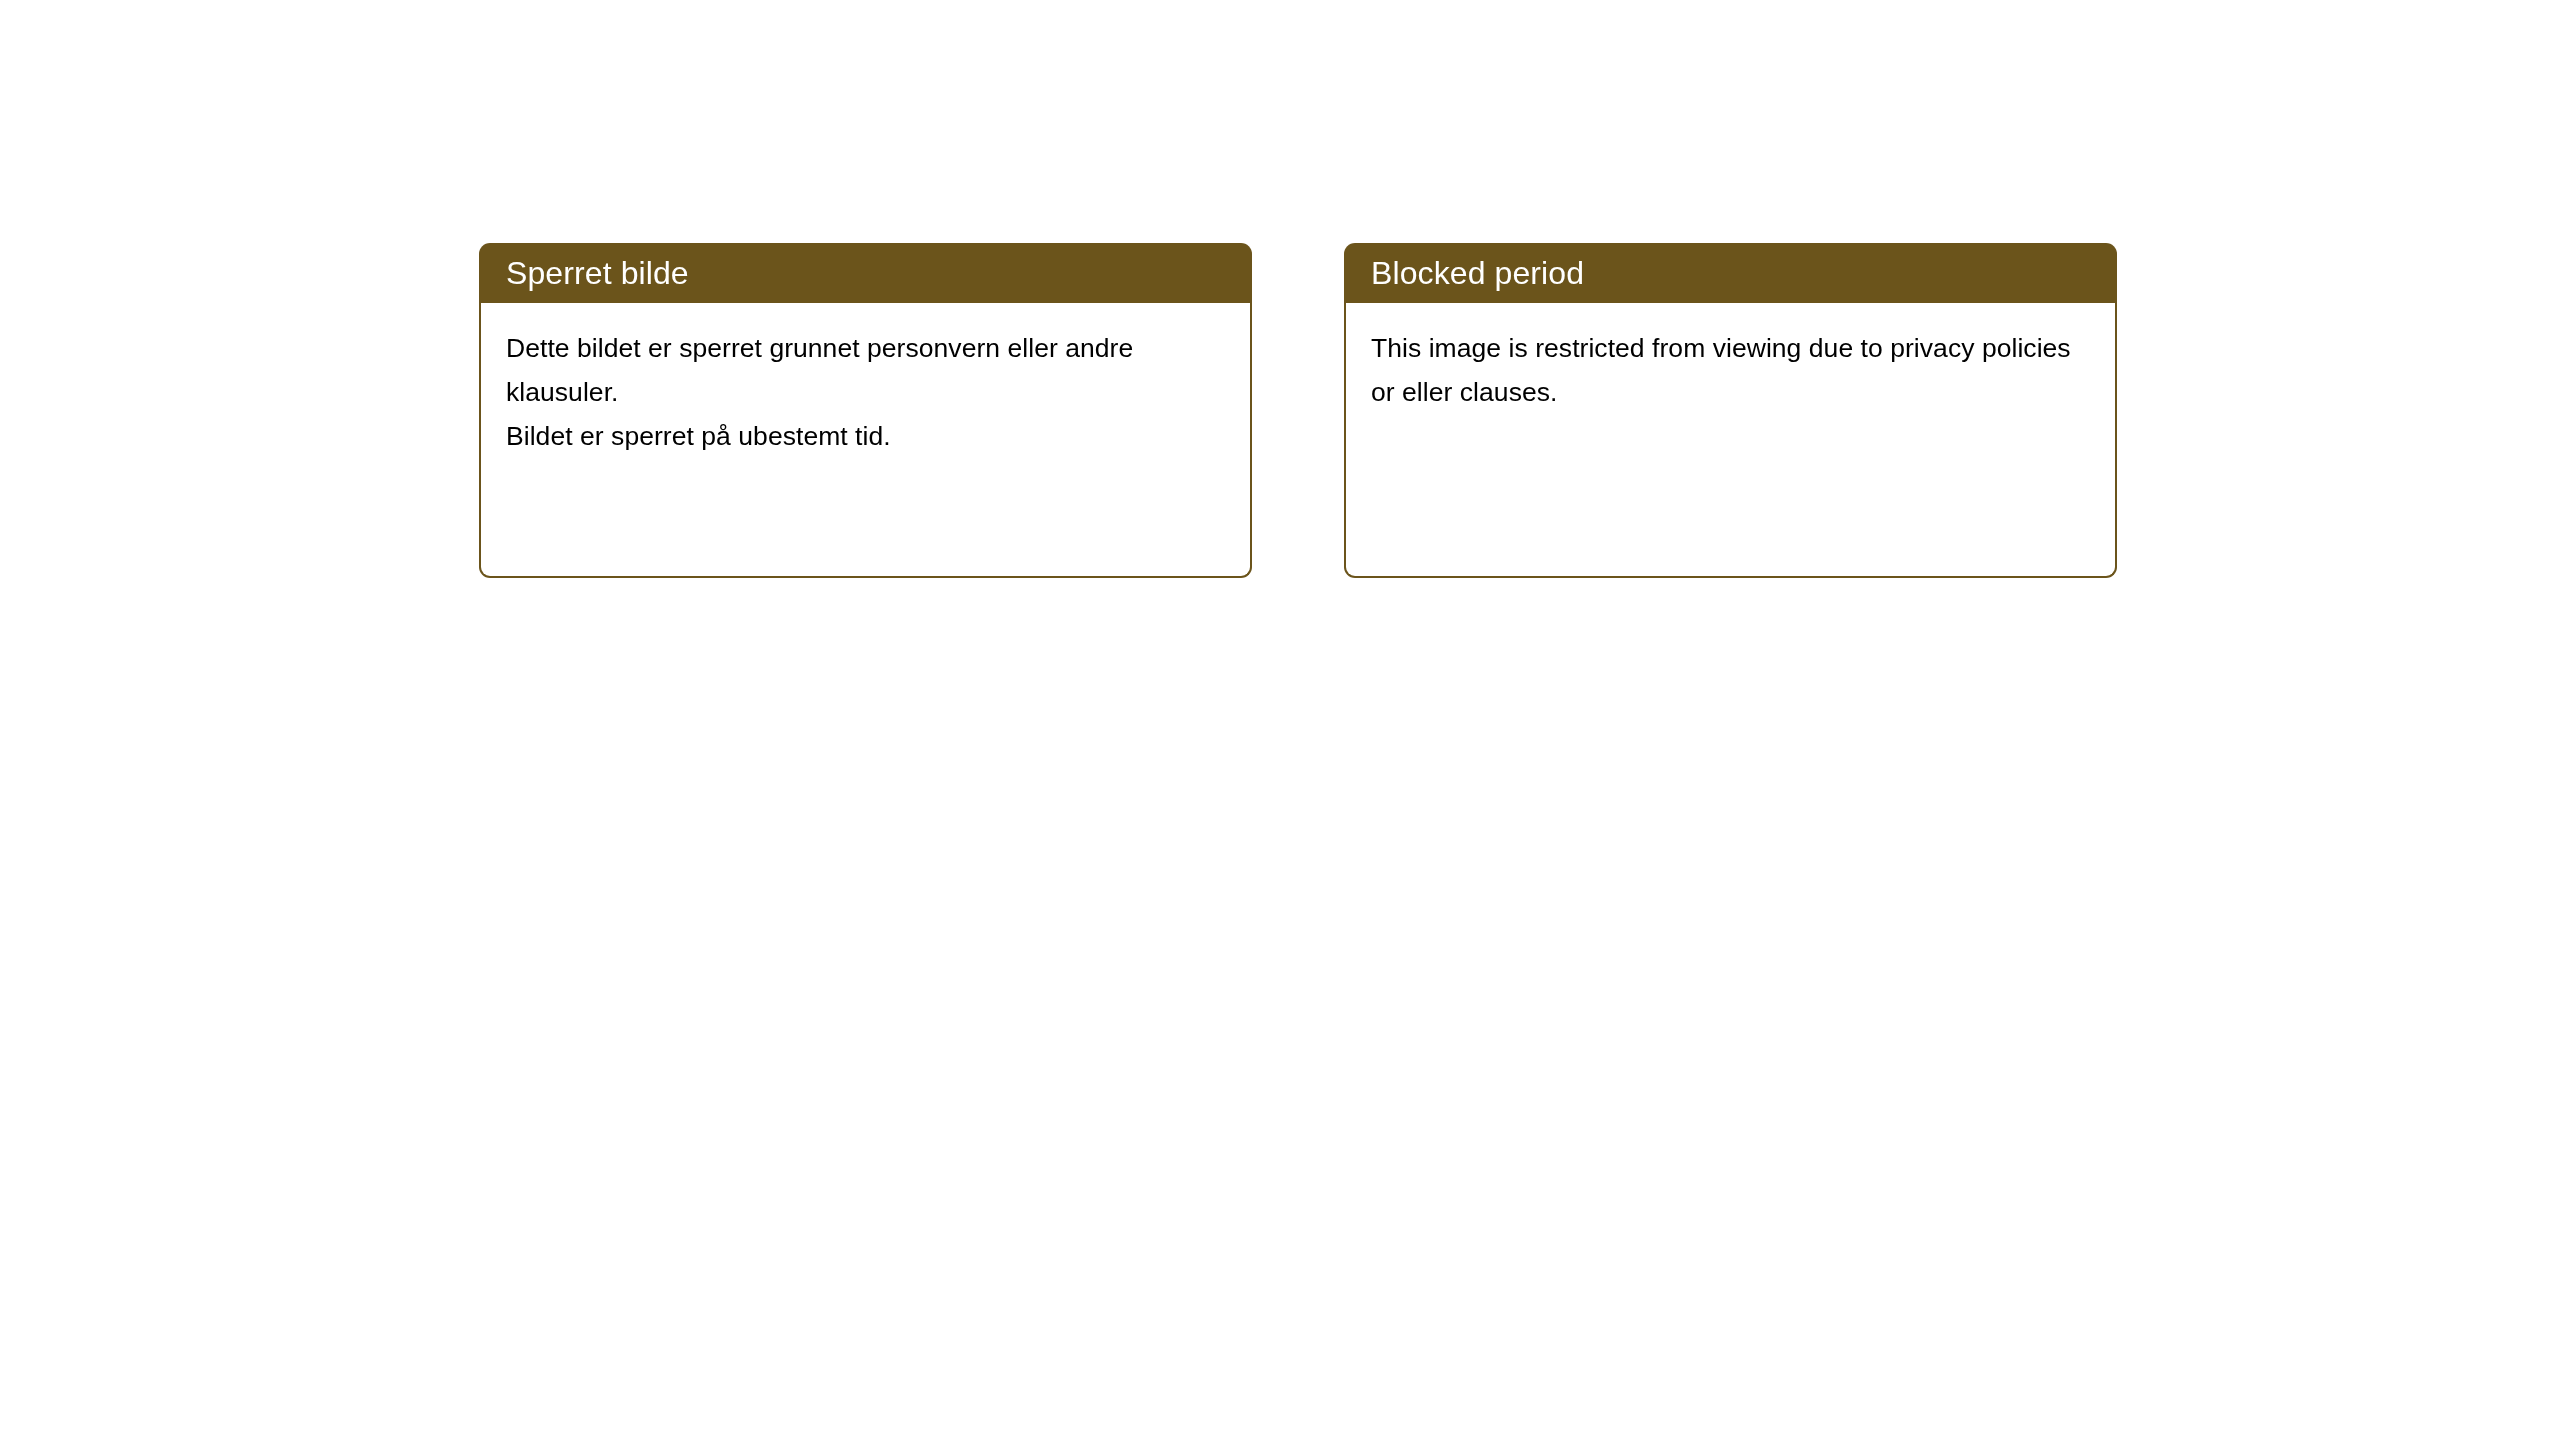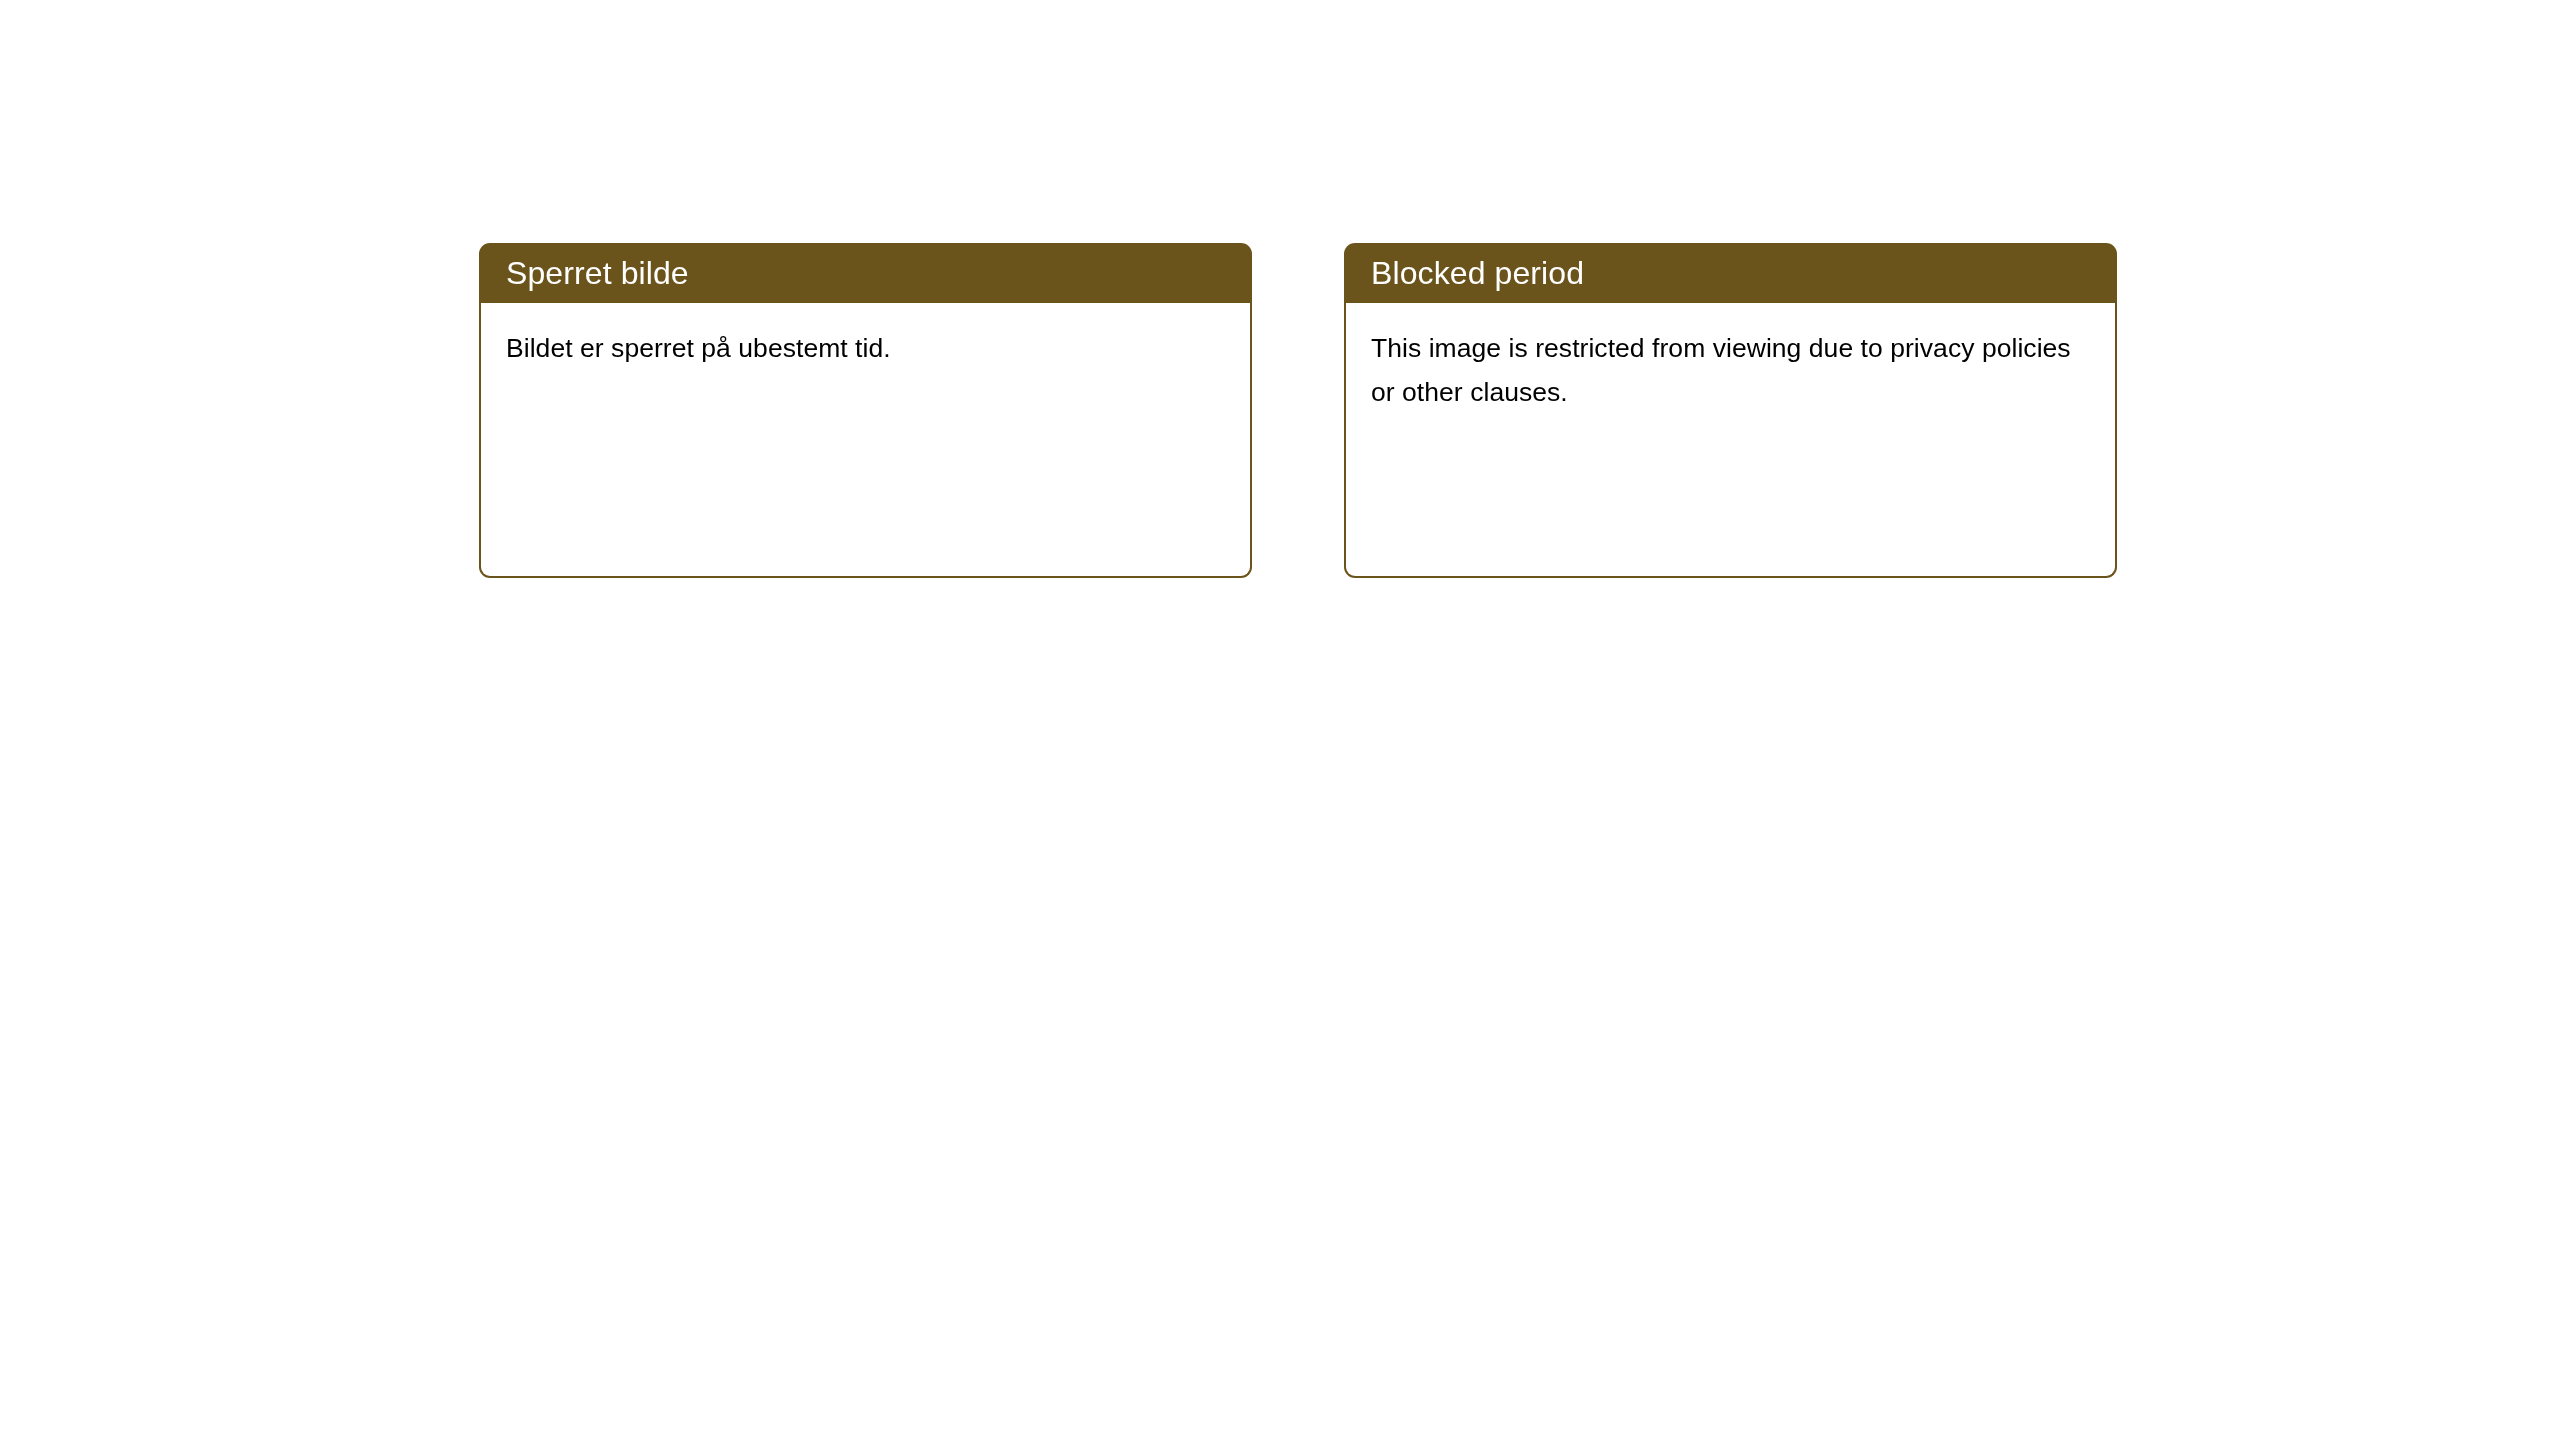--- a/index.html
+++ b/index.html
@@ -80,26 +80,27 @@
 </head>
 <body>
 
 <div id="stage">
 
   <section class="notice-panel" id="panel-no">
     <div class="panel-header">
       <span class="panel-title">Sperret bilde</span>
     </div>
     <div class="panel-body">
+      <p class="panel-paragraph">Dette bildet er sperret grunnet personvern eller andre klausuler.</p>
       <p class="panel-paragraph">Bildet er sperret på ubestemt tid.</p>
     </div>
   </section>
 
   <section class="notice-panel" id="panel-en">
     <div class="panel-header">
       <span class="panel-title">Blocked period</span>
     </div>
     <div class="panel-body">
-      <p class="panel-paragraph">This image is restricted from viewing due to privacy policies or other clauses.</p>
+      <p class="panel-paragraph">This image is restricted from viewing due to privacy policies or eller clauses.</p>
     </div>
   </section>
 
 </div>
 
 </body></html>

